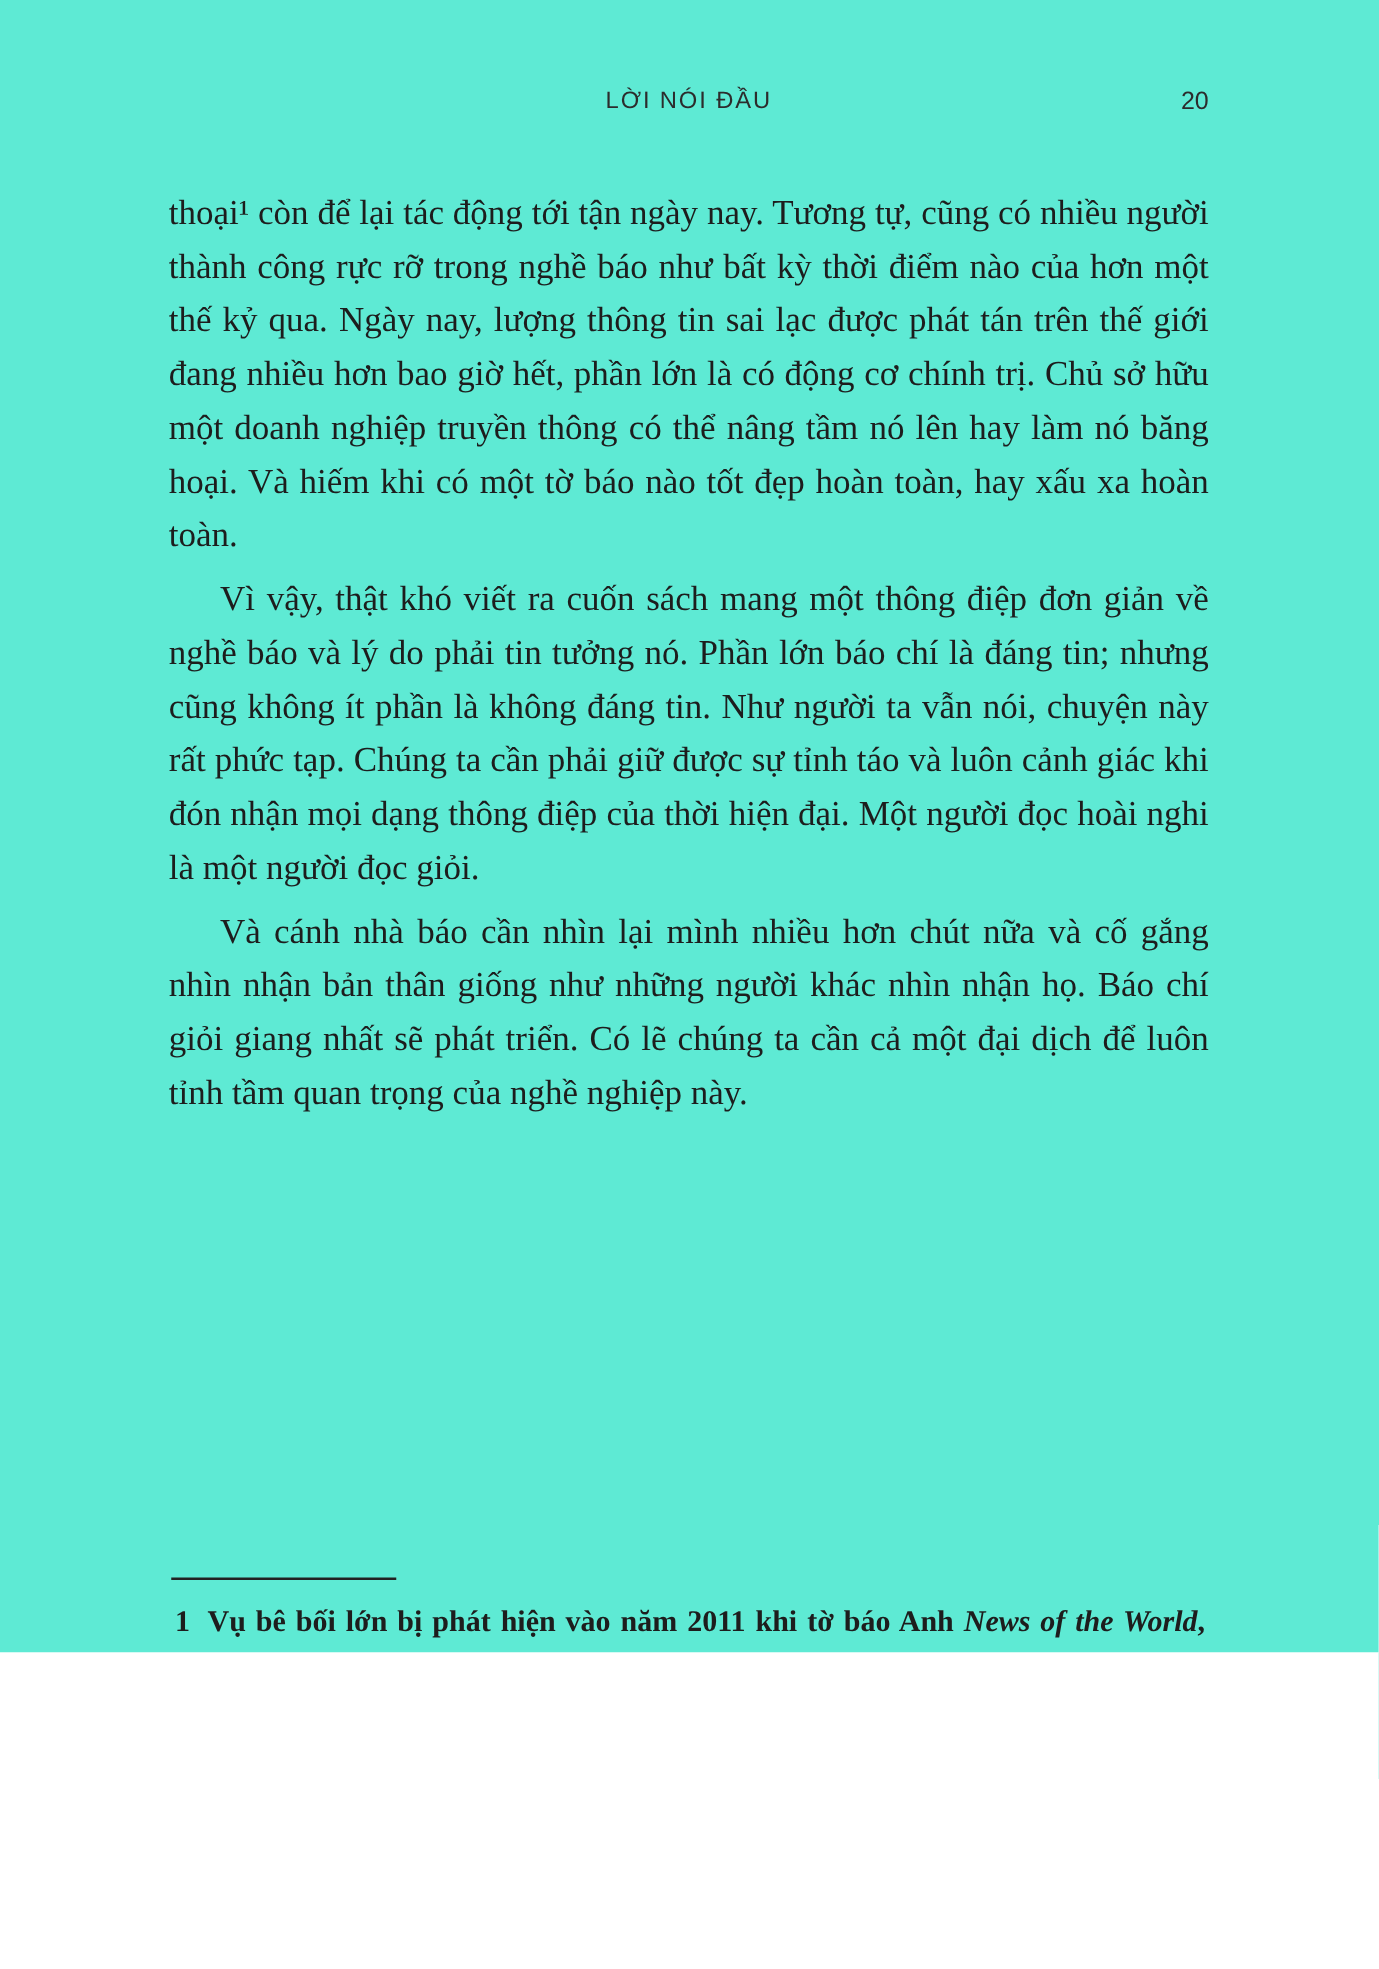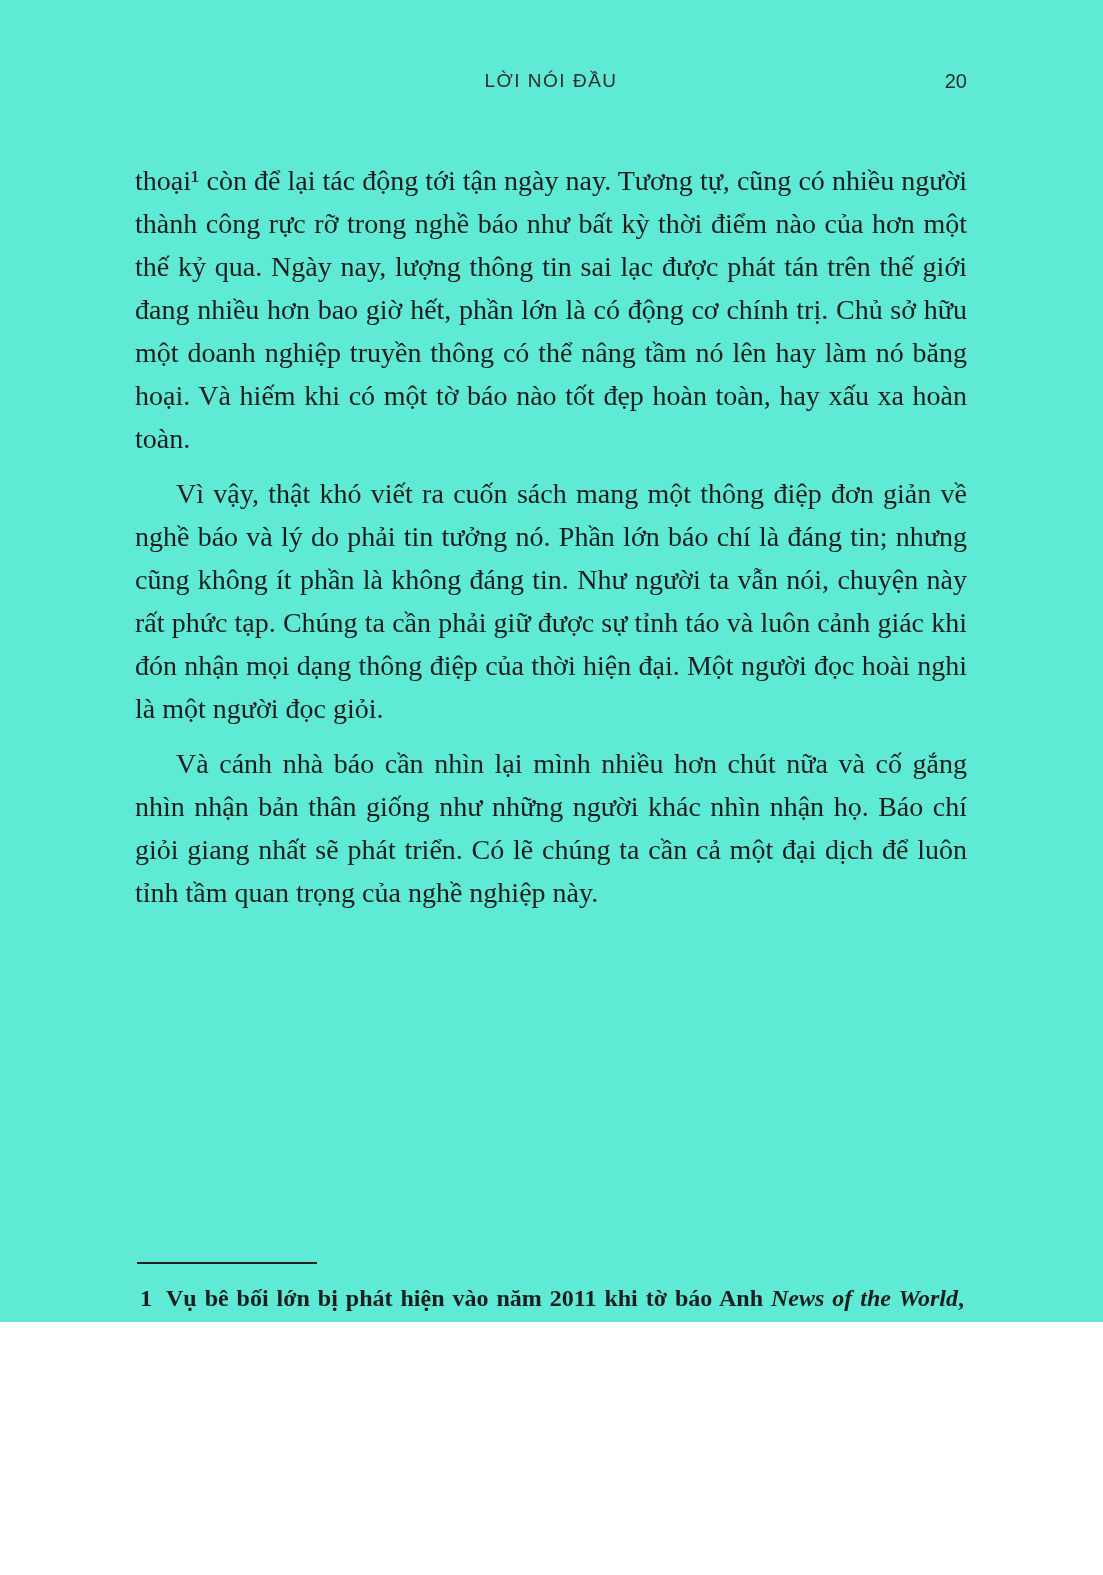--- a/index.html
+++ b/index.html
@@ -44,21 +44,21 @@
     position: absolute;
     top: 147px;
     left: 135px;
     width: 832px;
     font-size: 28px;
     line-height: 43px;
     text-align: justify;
     hyphens: none;
   }
   .para {
-    margin: 12px 0 8px 0;
+    margin: 2px 0 8px 0;
   }
   .para.indent {
     text-indent: 41px;
   }
   
   .footnote {
     position: absolute;
     top: 1262px;
     left: 140px;
     width: 824px;

